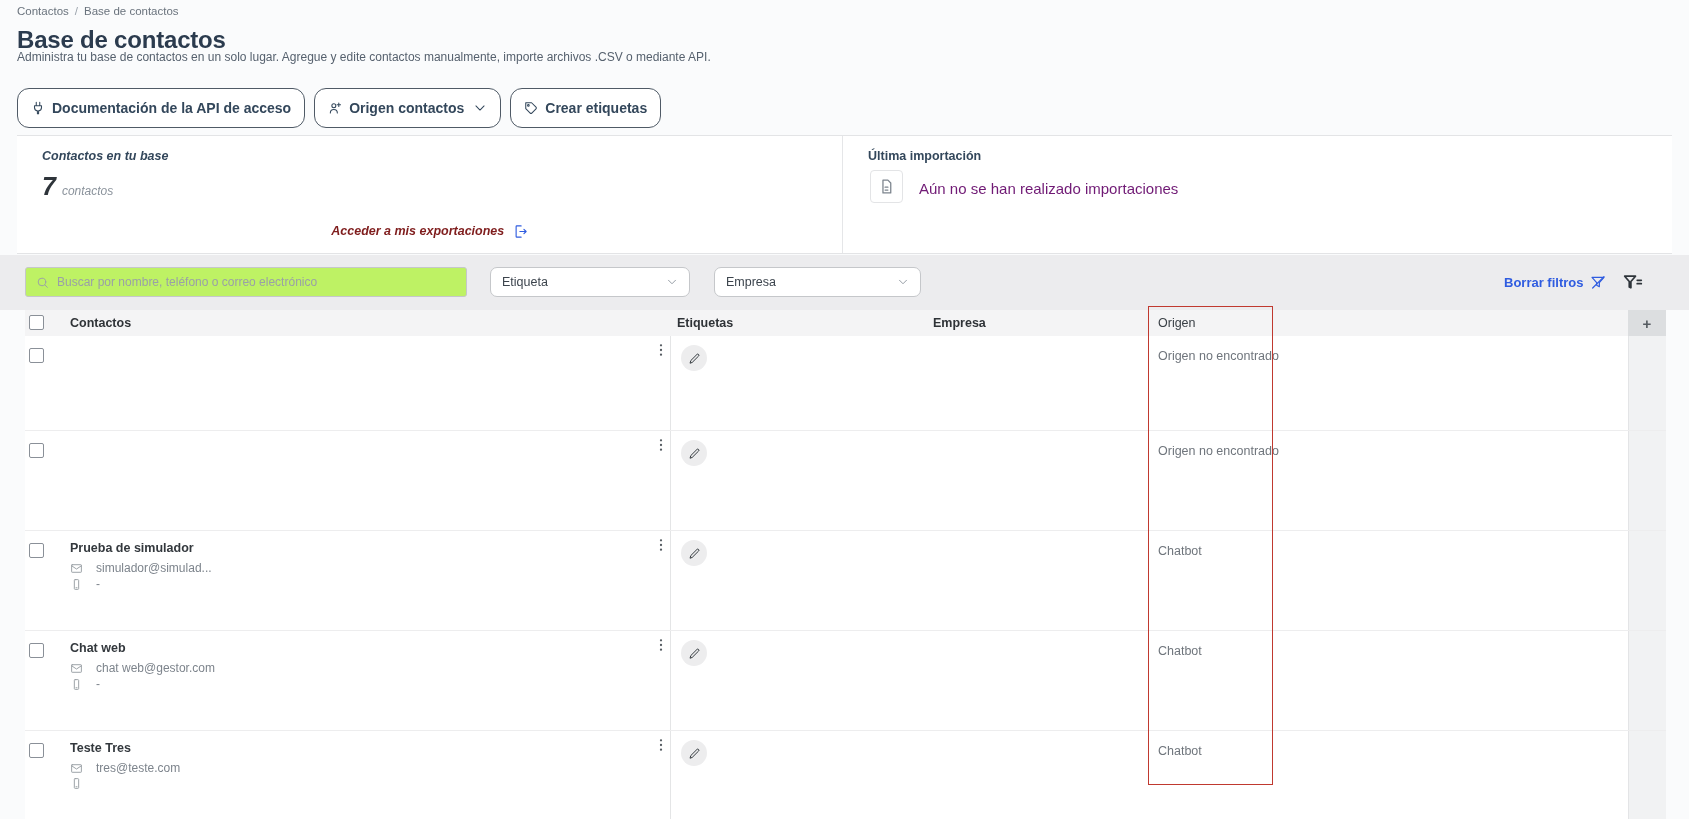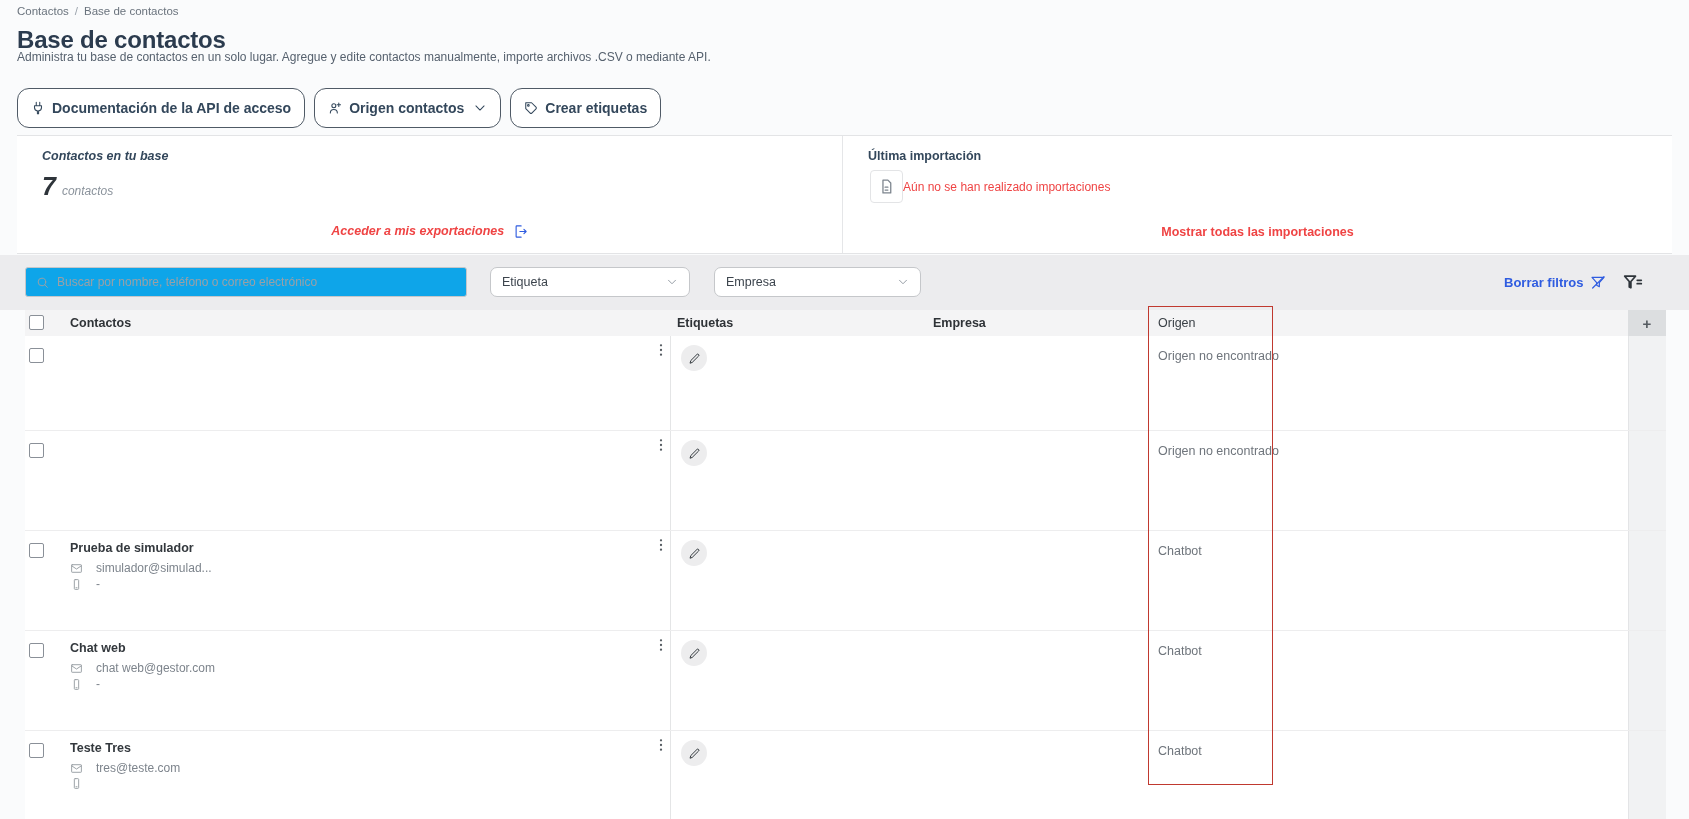--- a/index.html
+++ b/index.html
@@ -33,30 +33,30 @@
   .cards { position:absolute; left:17px; top:135px; width:1655px; height:119px;
     background:#fff; border-top:1px solid #e3e4e6; border-bottom:1px solid #e3e4e6; display:flex; }
   .card { position:relative; height:100%; }
   .card-left { width:825px;font-style:italic; }
   .card-right { flex:1; border-left:1px solid #e5e6e8; }
   .card-title { position:absolute; left:25px; top:13px; font-size:12.5px; font-weight:bold; color:#33475b; }
   .count-row { position:absolute; left:25px; top:36px; }
   .count-num { font-size:25px; font-weight:bold; color:#2e343a; }
   .count-unit { font-size:12px; color:#8b939c; margin-left:6px; }
   .card-link { position:absolute; bottom:14px; left:0; right:0; text-align:center;
-    font-size:12.5px; font-weight:bold; color:#ef4444; cursor:pointer; }
+    font-size:12.5px; font-weight:bold; color:#7f1d1d; cursor:pointer; }
   .card-link svg.ic { width:15px; height:15px; margin-left:5px; color:#2f5ce0; }
   .doc-box { position:absolute; left:27px; top:34px; width:33px; height:33px; border:1px solid #e3e4e6; border-radius:4px;
     display:flex; align-items:center; justify-content:center; color:#7c848d; }
   .doc-box svg.ic { width:17px; height:17px; }
-  .import-msg { position:absolute; left:60px; top:44px; font-size:12px; color:#ef4444; }
+  .import-msg { position:absolute; left:76px; top:44px; font-size:15px; color:#701a75; }
 
   
   .filterbar { position:absolute; left:0; top:255px; width:1689px; height:55px; background:#ececee; }
-  .searchbox { position:absolute; left:25px; top:267px; width:442px; height:30px; background:#0ea5e9;
+  .searchbox { position:absolute; left:25px; top:267px; width:442px; height:30px; background:#bef264;
     border:1px solid #c5c7ca; border-radius:3px; display:flex; align-items:center; padding:0 10px; }
   .searchbox svg.ic { width:13px; height:13px; color:#9aa0a6; flex:none; }
   .searchbox input { border:none; outline:none; flex:1; margin-left:8px; font-family:"Liberation Sans", sans-serif; font-size:12px; color:#3c444d; background:transparent; }
   .searchbox input::placeholder { color:#9aa0a6; }
   .selectbox { position:absolute; top:267px; height:30px; background:#fff; border:1px solid #c5c7ca; border-radius:7px;
     display:flex; align-items:center; justify-content:space-between; padding:0 11px; font-size:12.5px; color:#3c444d; cursor:pointer; }
   .sel-tag { left:490px; width:200px; }
   .sel-company { left:714px; width:207px; }
   .selectbox svg.ic { width:12px; height:12px; color:#8b939c; }
   .clear-filters { position:absolute; left:1504px; top:274px; display:flex; align-items:center; gap:7px;
@@ -149,21 +149,20 @@
     </div>
     <div class="card card-right">
       <div class="card-title">Última importación</div>
       <div class="doc-box">
         <svg class="ic" viewBox="0 0 24 24">
             <path d="M7 3h7l4 4v14H7z"></path>
             <path d="M10 13h4M10 17h4"></path>
           </svg>
       </div>
       <div class="import-msg">Aún no se han realizado importaciones</div>
-      <div class="card-link">Mostrar todas las importaciones</div>
     </div>
   </div>
 
   <div class="filterbar"></div>
   <div class="searchbox">
     <svg class="ic" viewBox="0 0 24 24">
         <circle cx="11" cy="11" r="7"></circle>
         <path d="M21 21l-4.8-4.8"></path>
       </svg>
     <input type="text" placeholder="Buscar por nombre, teléfono o correo electrónico" style="">

